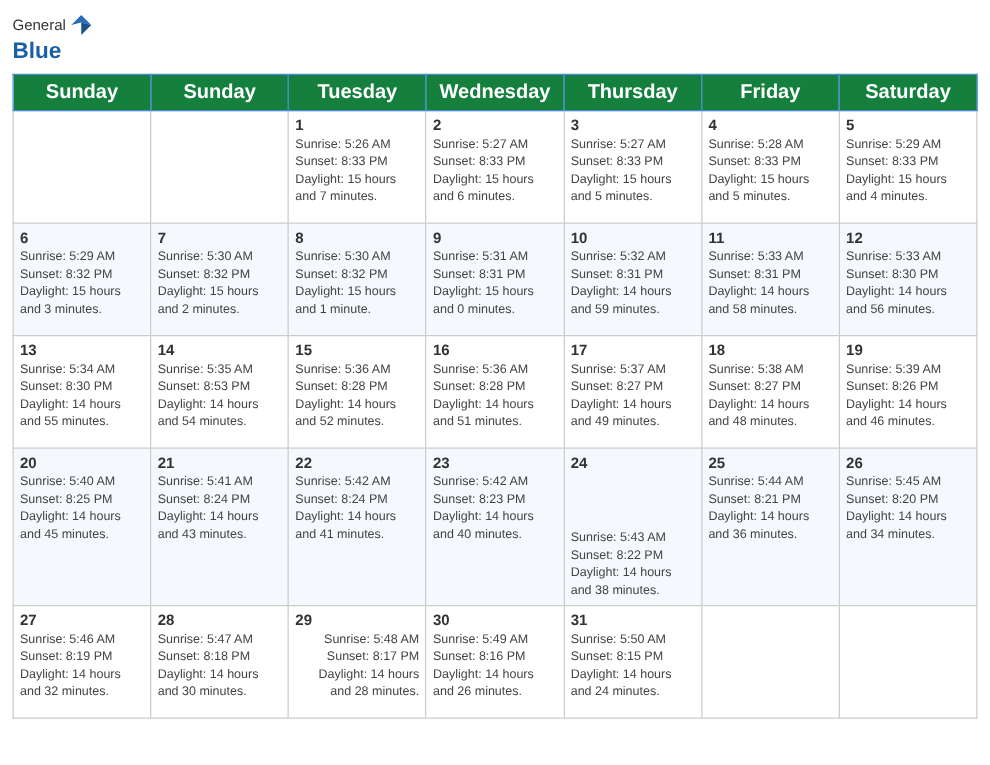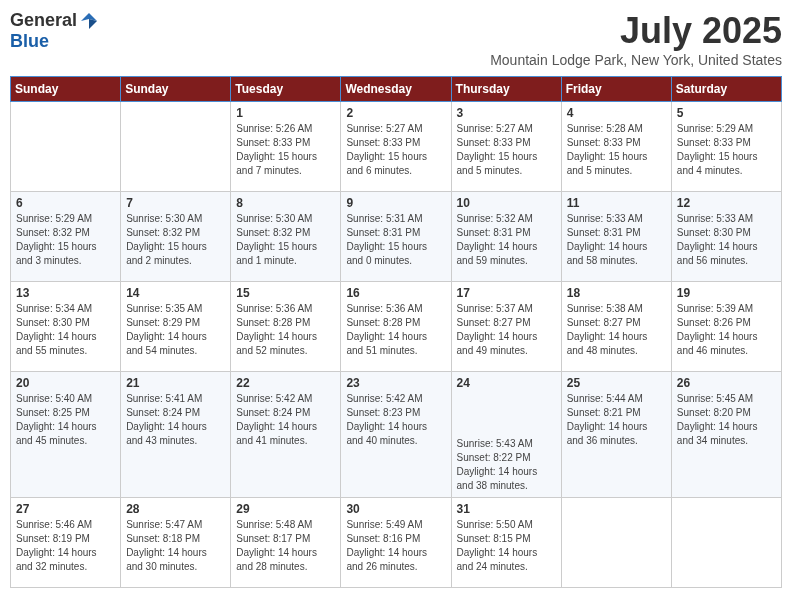--- a/index.html
+++ b/index.html
@@ -19,22 +19,22 @@
     .logo {
       display: flex;
       flex-direction: column;
       align-items: flex-start;
     }
     .logo-text {
       display: flex;
       align-items: center;
     }
     .logo-general {
-      font-size: 18px;
-      font-weight: bold;
+      font-size: 12px;
+      font-weight: normal;
       color: #333;
     }
     .logo-blue {
       font-size: 18px;
       font-weight: bold;
       color: #1a5fa8;
     }
     .logo-icon {
       width: 20px;
       height: 20px;
@@ -51,26 +51,26 @@
     .subtitle {
       font-size: 14px;
       color: #555;
     }
     .calendar {
       width: 100%;
       border-collapse: collapse;
       border: 1px solid #ccc;
     }
     .calendar thead tr th {
-      background-color: #7f1d1d;
+      background-color: #15803d;
       color: #fff;
-      font-size: 12px;
+      font-size: 16px;
       font-weight: bold;
       padding: 5px 4px;
-      text-align: left;
+      text-align: center;
       border: 1px solid #4a8dd5;
       width: calc(100% / 7);
     }
     .calendar tbody tr td {
       vertical-align: top;
       border: 1px solid #ccc;
       padding: 4px 5px;
       font-size: 10px;
       color: #333;
       background: #fff;
@@ -103,24 +103,20 @@
   <div class="logo">
     <div class="logo-text">
       <span class="logo-general">General</span>
       <svg class="logo-icon" viewBox="0 0 20 20">
         <polygon points="2,10 10,2 18,10 10,8" fill="#2a6db5"></polygon>
         <polygon points="10,8 18,10 10,18" fill="#1a4f8a"></polygon>
       </svg>
     </div>
     <span class="logo-blue">Blue</span>
   </div>
-  <div class="title-area">
-    <div class="main-title">July 2025</div>
-    <div class="subtitle">Mountain Lodge Park, New York, United States</div>
-  </div>
 </div>
 
 <table class="calendar">
   <thead>
     <tr>
     <th>Sunday</th>
         <th>Sunday</th>
         <th>Tuesday</th>
         <th>Wednesday</th>
         <th>Thursday</th>
@@ -210,21 +206,21 @@
       <tr>
         <td>
           <span class="day-number">13</span>
           <div class="day-info" style="white-space: pre-line;">Sunrise: 5:34 AM
 Sunset: 8:30 PM
 Daylight: 14 hours and 55 minutes.</div>
         </td>
         <td>
           <span class="day-number">14</span>
           <div class="day-info" style="white-space: pre-line;">Sunrise: 5:35 AM
-Sunset: 8:29 PM
+Sunset: 8:53 PM
 Daylight: 14 hours and 54 minutes.</div>
         </td>
         <td>
           <span class="day-number">15</span>
           <div class="day-info" style="white-space: pre-line;">Sunrise: 5:36 AM
 Sunset: 8:28 PM
 Daylight: 14 hours and 52 minutes.</div>
         </td>
         <td>
           <span class="day-number">16</span>
@@ -303,21 +299,21 @@
 Daylight: 14 hours and 32 minutes.</div>
         </td>
         <td>
           <span class="day-number">28</span>
           <div class="day-info" style="white-space: pre-line;">Sunrise: 5:47 AM
 Sunset: 8:18 PM
 Daylight: 14 hours and 30 minutes.</div>
         </td>
         <td>
           <span class="day-number">29</span>
-          <div class="day-info" style="white-space: pre-line;">Sunrise: 5:48 AM
+          <div class="day-info" style="white-space: pre-line; text-align: right;">Sunrise: 5:48 AM
 Sunset: 8:17 PM
 Daylight: 14 hours and 28 minutes.</div>
         </td>
         <td>
           <span class="day-number">30</span>
           <div class="day-info" style="white-space: pre-line;">Sunrise: 5:49 AM
 Sunset: 8:16 PM
 Daylight: 14 hours and 26 minutes.</div>
         </td>
         <td>

